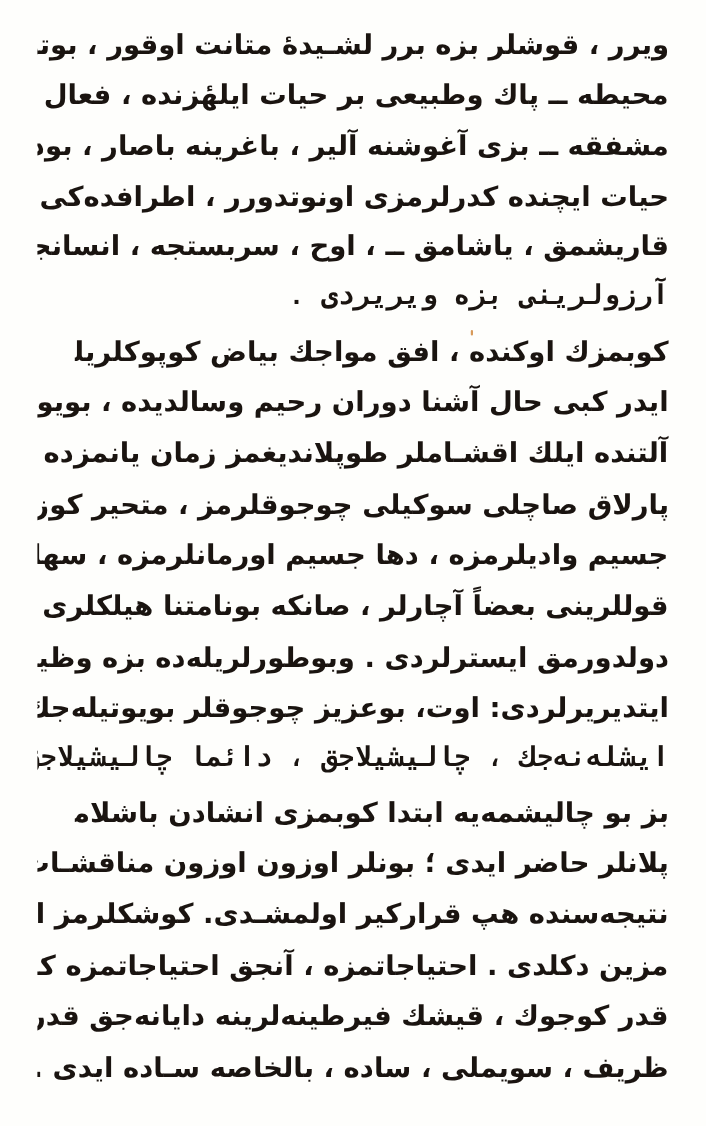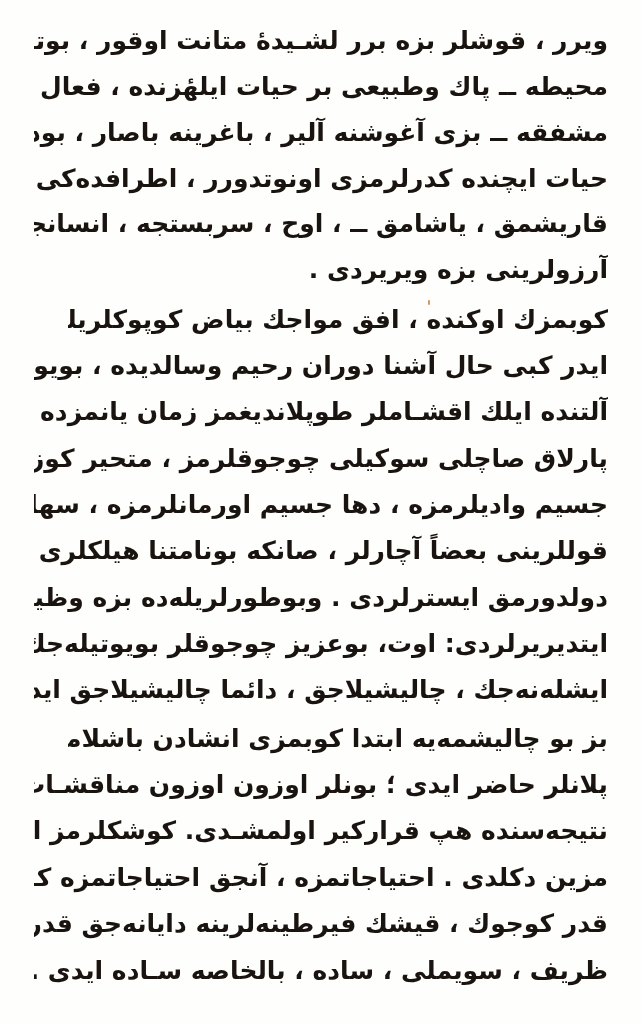--- a/index.html
+++ b/index.html
@@ -33,20 +33,21 @@
       font-size: 25px;
       line-height: 46px;
       height: 46px;
       white-space: nowrap;
       overflow: hidden;
       font-weight: bold;
       letter-spacing: 0;
     }
     .line.last {
       text-align-last: right;
+      font-family: Liberation Mono, monospace;
     }
     .line.indent {
       width: 540px;
     }
     .speck {
       position: absolute;
       width: 2px;
       height: 5px;
       background: #d89a5a;
       border-radius: 1px;

